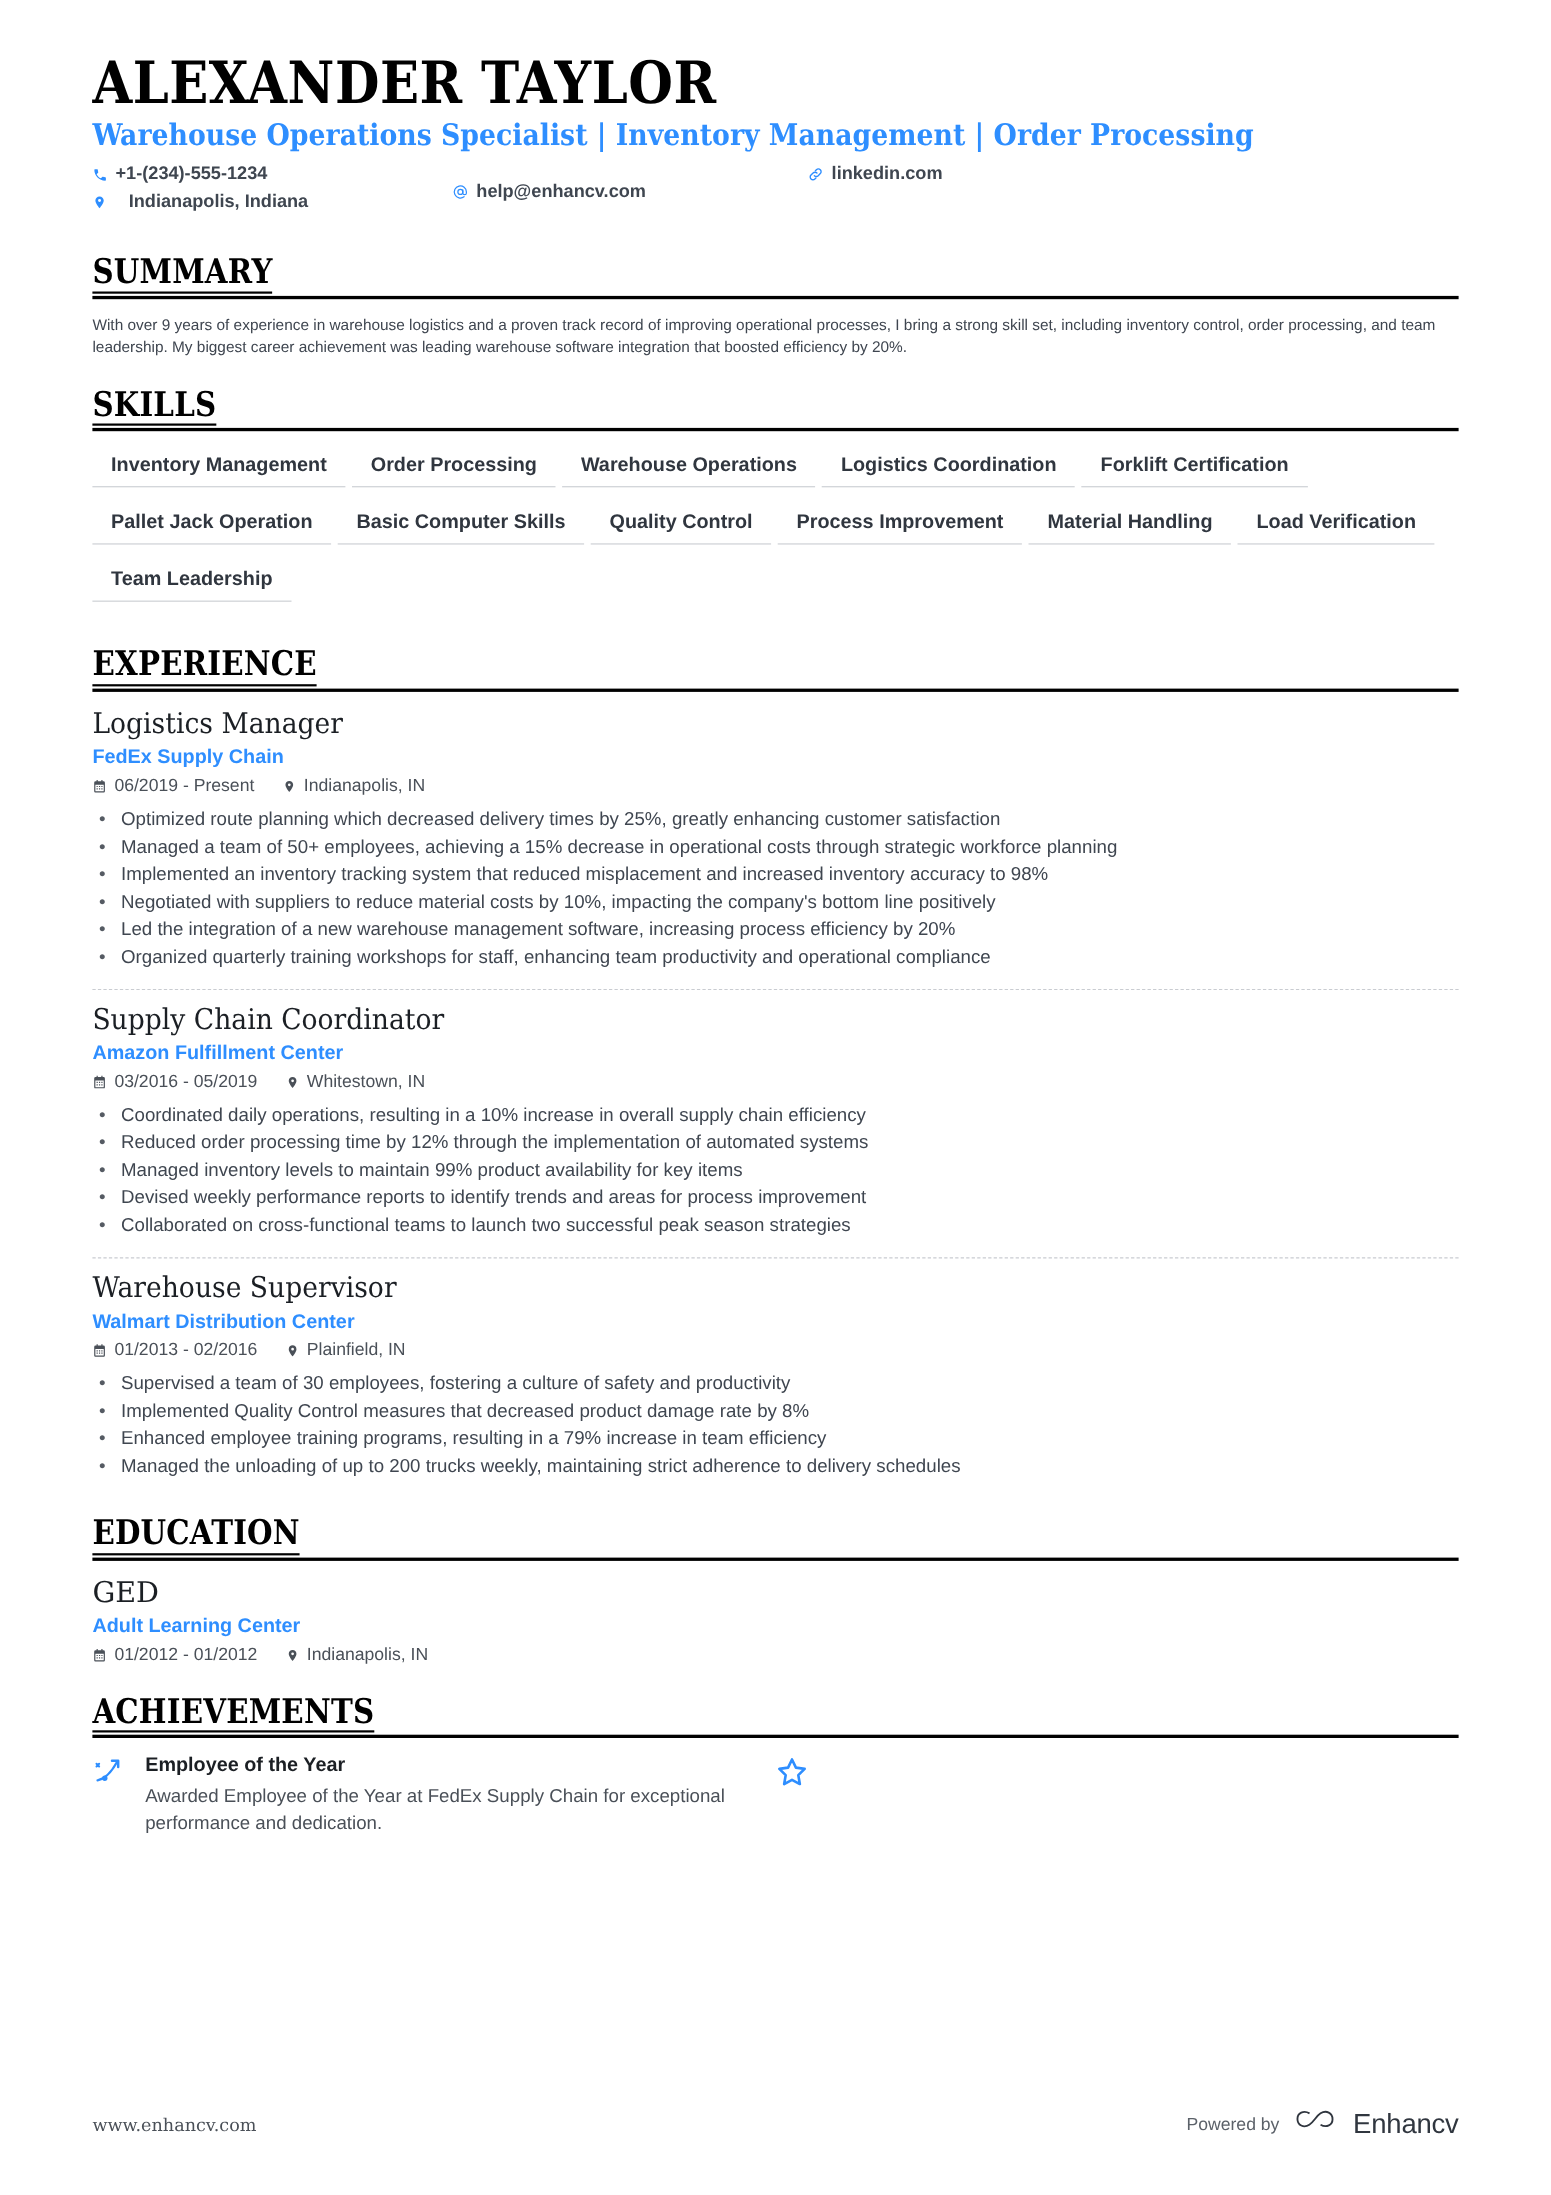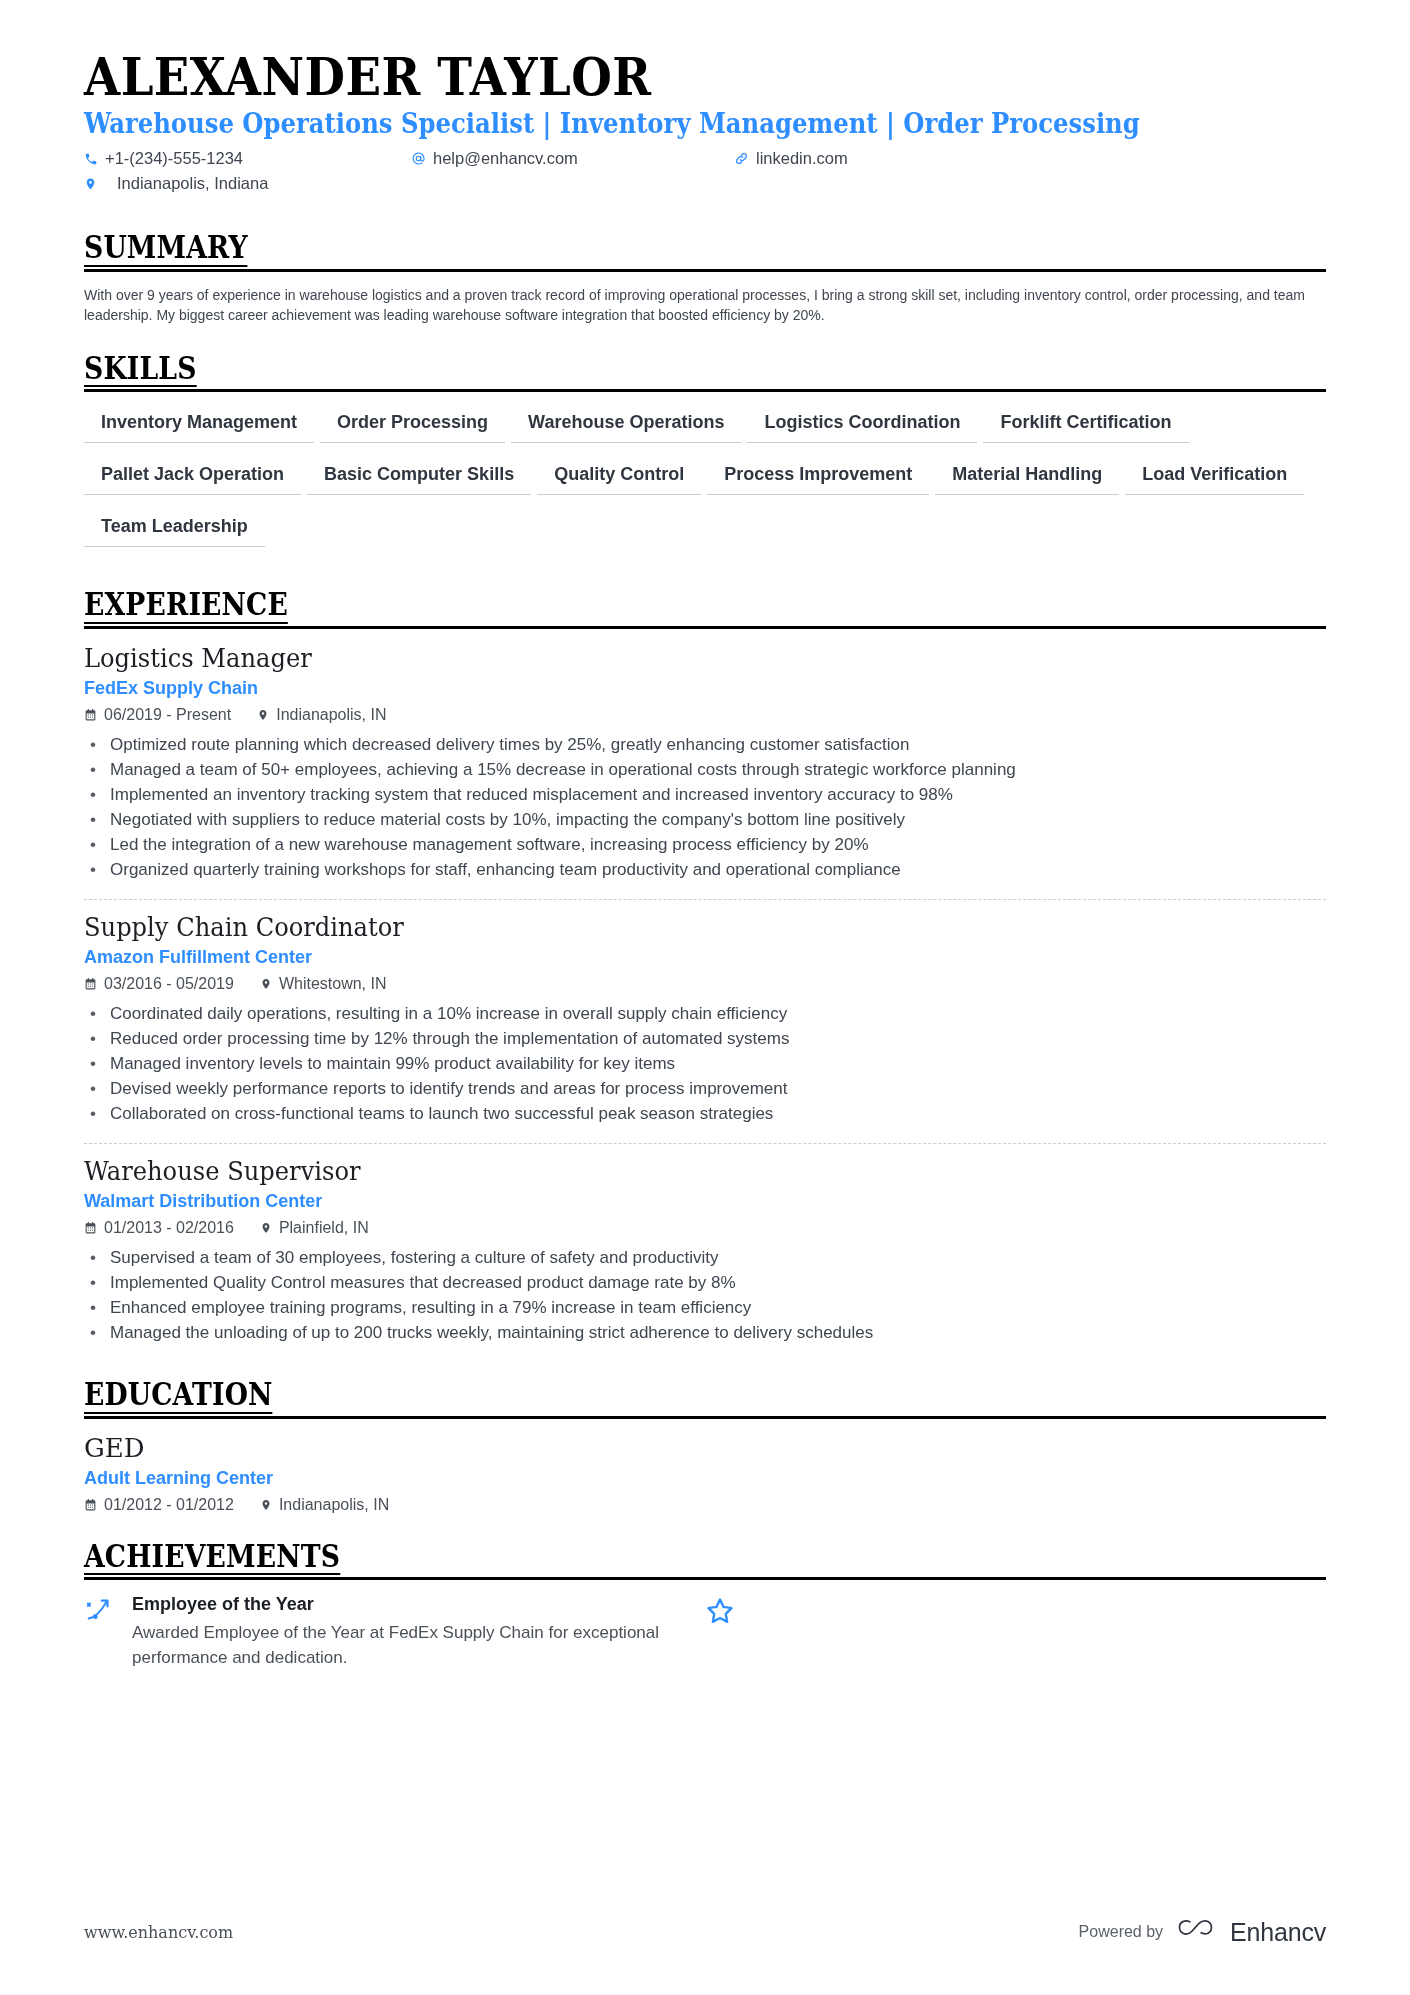--- a/index.html
+++ b/index.html
@@ -52,26 +52,26 @@
     margin-top: 10px;
     position: relative;
     height: 56px;
   }
   .contact-item {
     position: absolute;
     display: flex;
     align-items: center;
     gap: 7px;
     font-size: 16.5px;
-    font-weight: normal;
+    font-weight: bold;
     color: #3f4650;
     white-space: nowrap;
   }
   .c-phone    { left: 0;    top: 0; }
-  .c-email    { left: 327px; top: 0; }
+  .c-email    { left: 327px; top: 16px; }
   .c-linkedin { left: 650px; top: 0; }
   .c-location { left: 0;    top: 25px; gap: 20px; }
 
   .ico {
     display: inline-flex;
     align-items: center;
     justify-content: center;
     flex: 0 0 auto;
     color: #2e8eff;
   }

